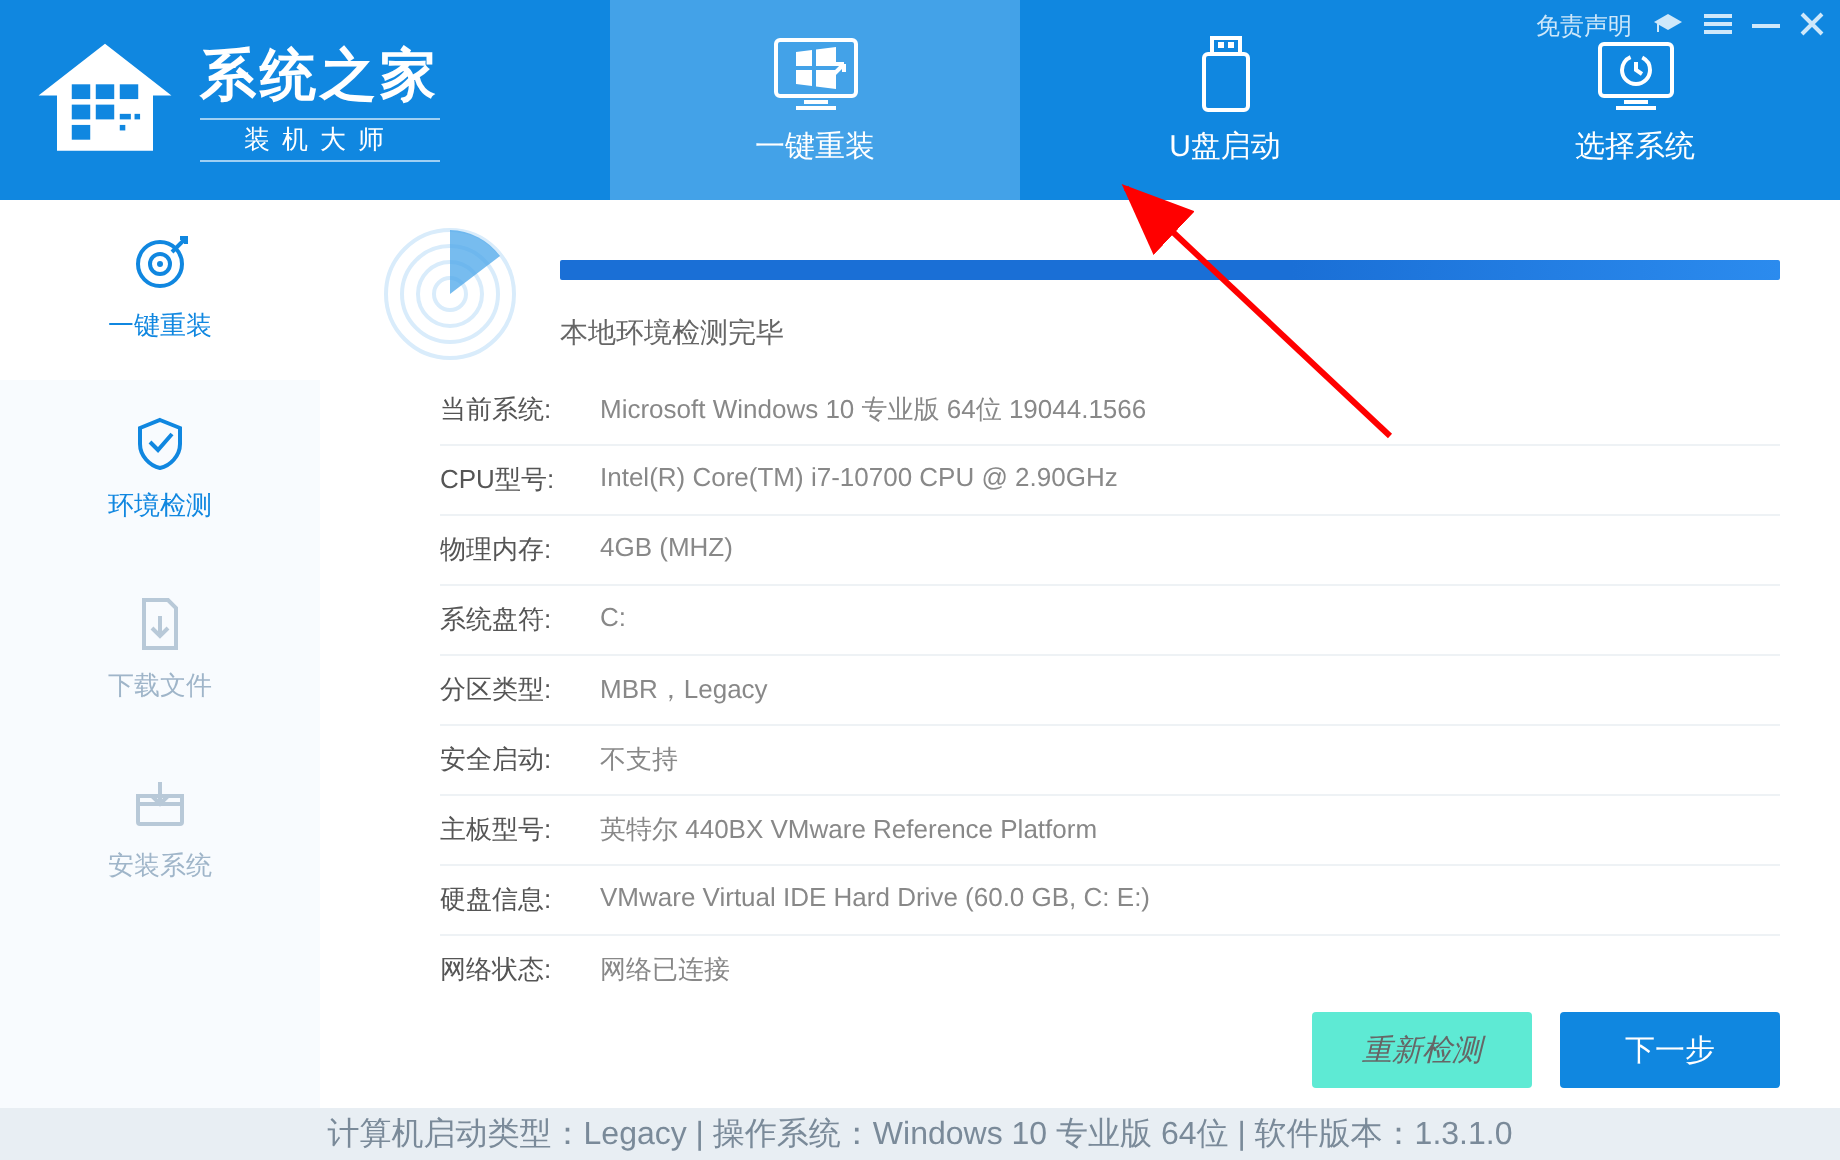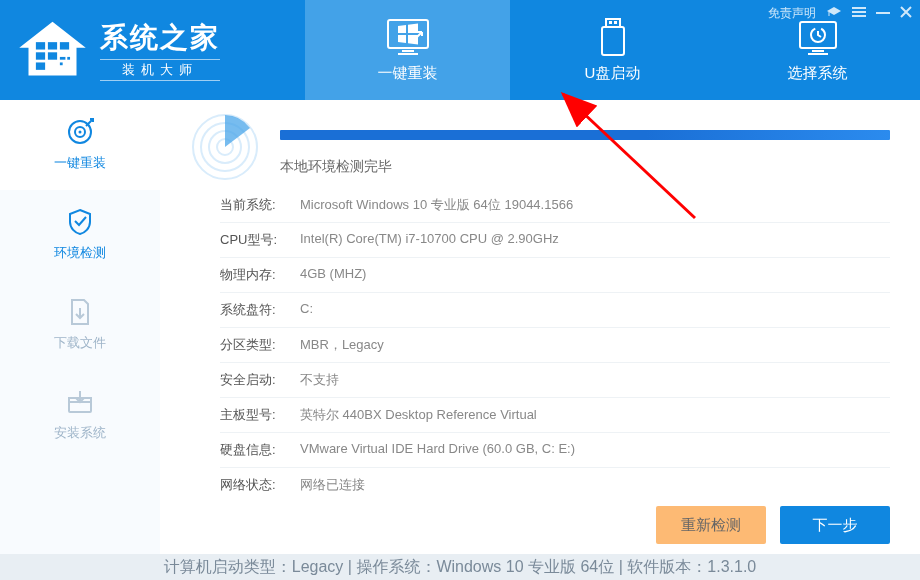--- a/index.html
+++ b/index.html
@@ -37,21 +37,21 @@
 .scan-status { color: #666; font-size: 14px; margin-bottom: 6px; }
 
 .info-table { padding-left: 30px; }
 .info-row { display: flex; padding: 8px 0; border-bottom: 1px solid #eef2f5; font-size: 13px; }
 .info-row:last-child { border-bottom: none; }
 .info-label { width: 80px; color: #555; }
 .info-value { color: #888; flex: 1; }
 
 .buttons { position: absolute; right: 30px; bottom: 10px; display: flex; gap: 14px; }
 .btn { width: 110px; height: 38px; display: flex; align-items: center; justify-content: center; font-size: 15px; cursor: pointer; border-radius: 2px; }
-.btn-gray { background: #fdba74; color: #666; }
+.btn-gray { background: #5eead4; color: #666; font-style: italic; }
 .btn-blue { background: #1087e0; color: #fff; }
 
 .footer { height: 26px; background: #e8eef3; color: #7a8a99; font-size: 16px; display: flex; align-items: center; justify-content: center; }
 
 .arrow { position: absolute; top: 88px; left: 545px; pointer-events: none; z-index: 100; }
 </style>
 </head>
 <body>
 
 <div class="header">
@@ -215,21 +215,21 @@
       <div class="info-row">
           <div class="info-label">分区类型:</div>
           <div class="info-value">MBR，Legacy</div>
         </div>
       <div class="info-row">
           <div class="info-label">安全启动:</div>
           <div class="info-value">不支持</div>
         </div>
       <div class="info-row">
           <div class="info-label">主板型号:</div>
-          <div class="info-value">英特尔 440BX Desktop Reference Virtual</div>
+          <div class="info-value">英特尔 440BX VMware Reference Platform</div>
         </div>
       <div class="info-row">
           <div class="info-label">硬盘信息:</div>
           <div class="info-value">VMware Virtual IDE Hard Drive  (60.0 GB, C: E:)</div>
         </div>
       <div class="info-row">
           <div class="info-label">网络状态:</div>
           <div class="info-value">网络已连接</div>
         </div>
     </div>

